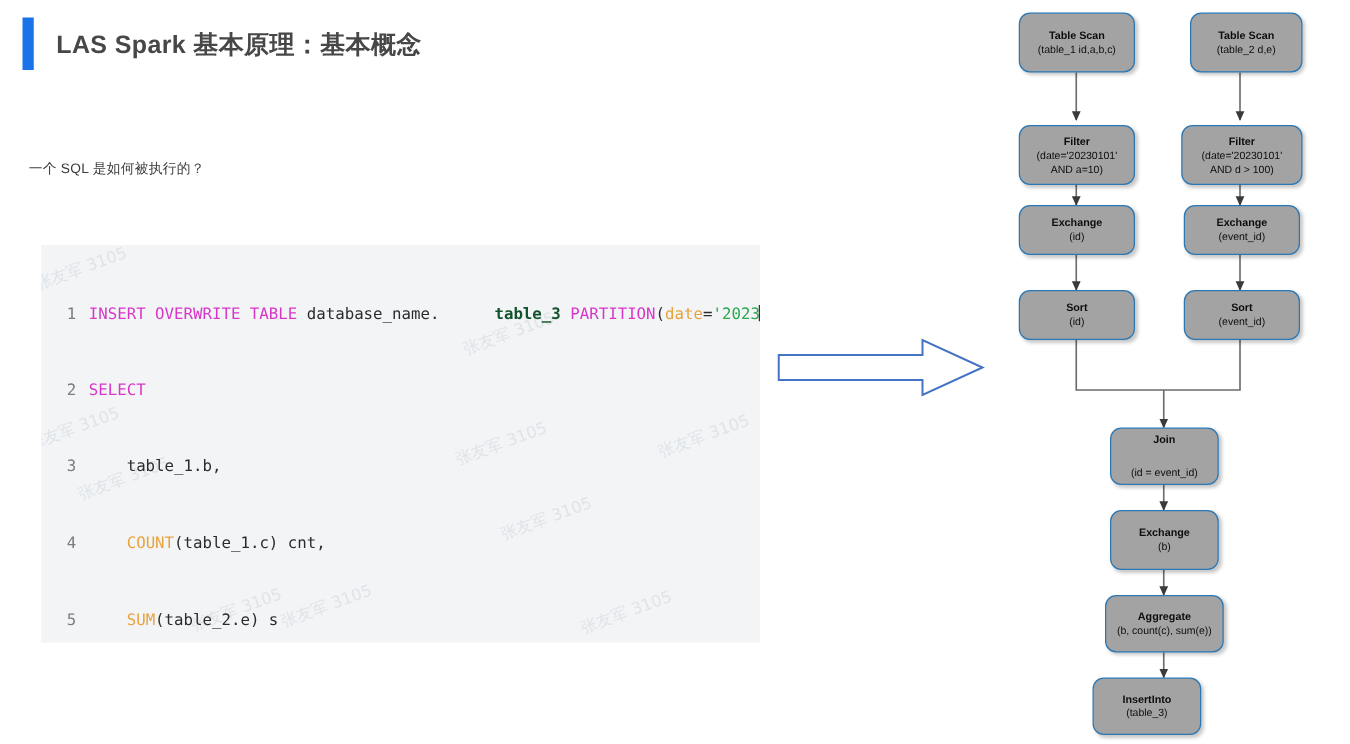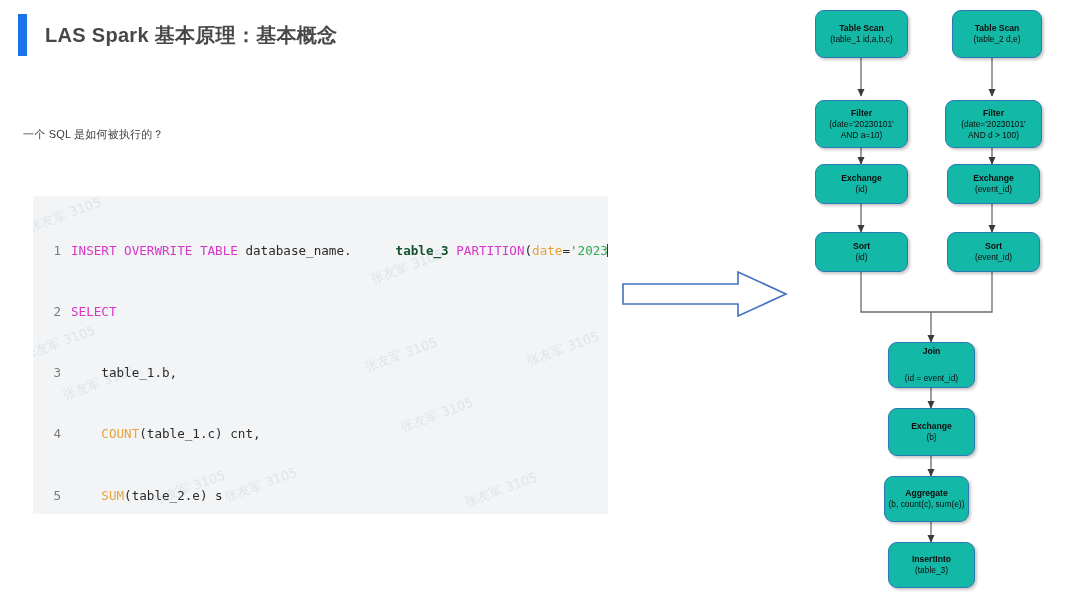--- a/index.html
+++ b/index.html
@@ -121,21 +121,21 @@
   
   #flow-diagram {
     position: absolute;
     left: 795px;
     top: 0px;
     width: 285px;
     height: 595px;
   }
   .node {
     position: absolute;
-    background: #14b8a6;
+    background: #a3a3a3;
     border: 1.3px solid #2b78b5;
     border-radius: 9px;
     box-shadow: 2px 2px 3px rgba(0,0,0,0.22);
     display: flex;
     flex-direction: column;
     align-items: center;
     justify-content: center;
     text-align: center;
     color: #0d0d0d;
     box-sizing: border-box;
@@ -277,23 +277,23 @@
   <div class="node" style="left:93px; top:342px; width:87px; height:46px;gap:16px;">
     <div class="n-title">Join</div>
     <div class="n-sub">(id = event_id)</div>
   </div>
 
   <div class="node" style="left:93px; top:408px; width:87px; height:48px;">
     <div class="n-title">Exchange</div>
     <div class="n-sub">(b)</div>
   </div>
 
-  <div class="node" style="left:89px; top:476px; width:85px; height:46px;">
+  <div class="node" style="left:89px; top:476px; width:95px; height:46px;">
     <div class="n-title">Aggregate</div>
     <div class="n-sub">(b, count(c), sum(e))</div>
   </div>
 
-  <div class="node" style="left:93px; top:542px; width:87px; height:46px;">
+  <div class="node" style="left:79px; top:542px; width:87px; height:46px;">
     <div class="n-title">InsertInto</div>
     <div class="n-sub">(table_3)</div>
   </div>
 
 </div>
 
 </body></html>

